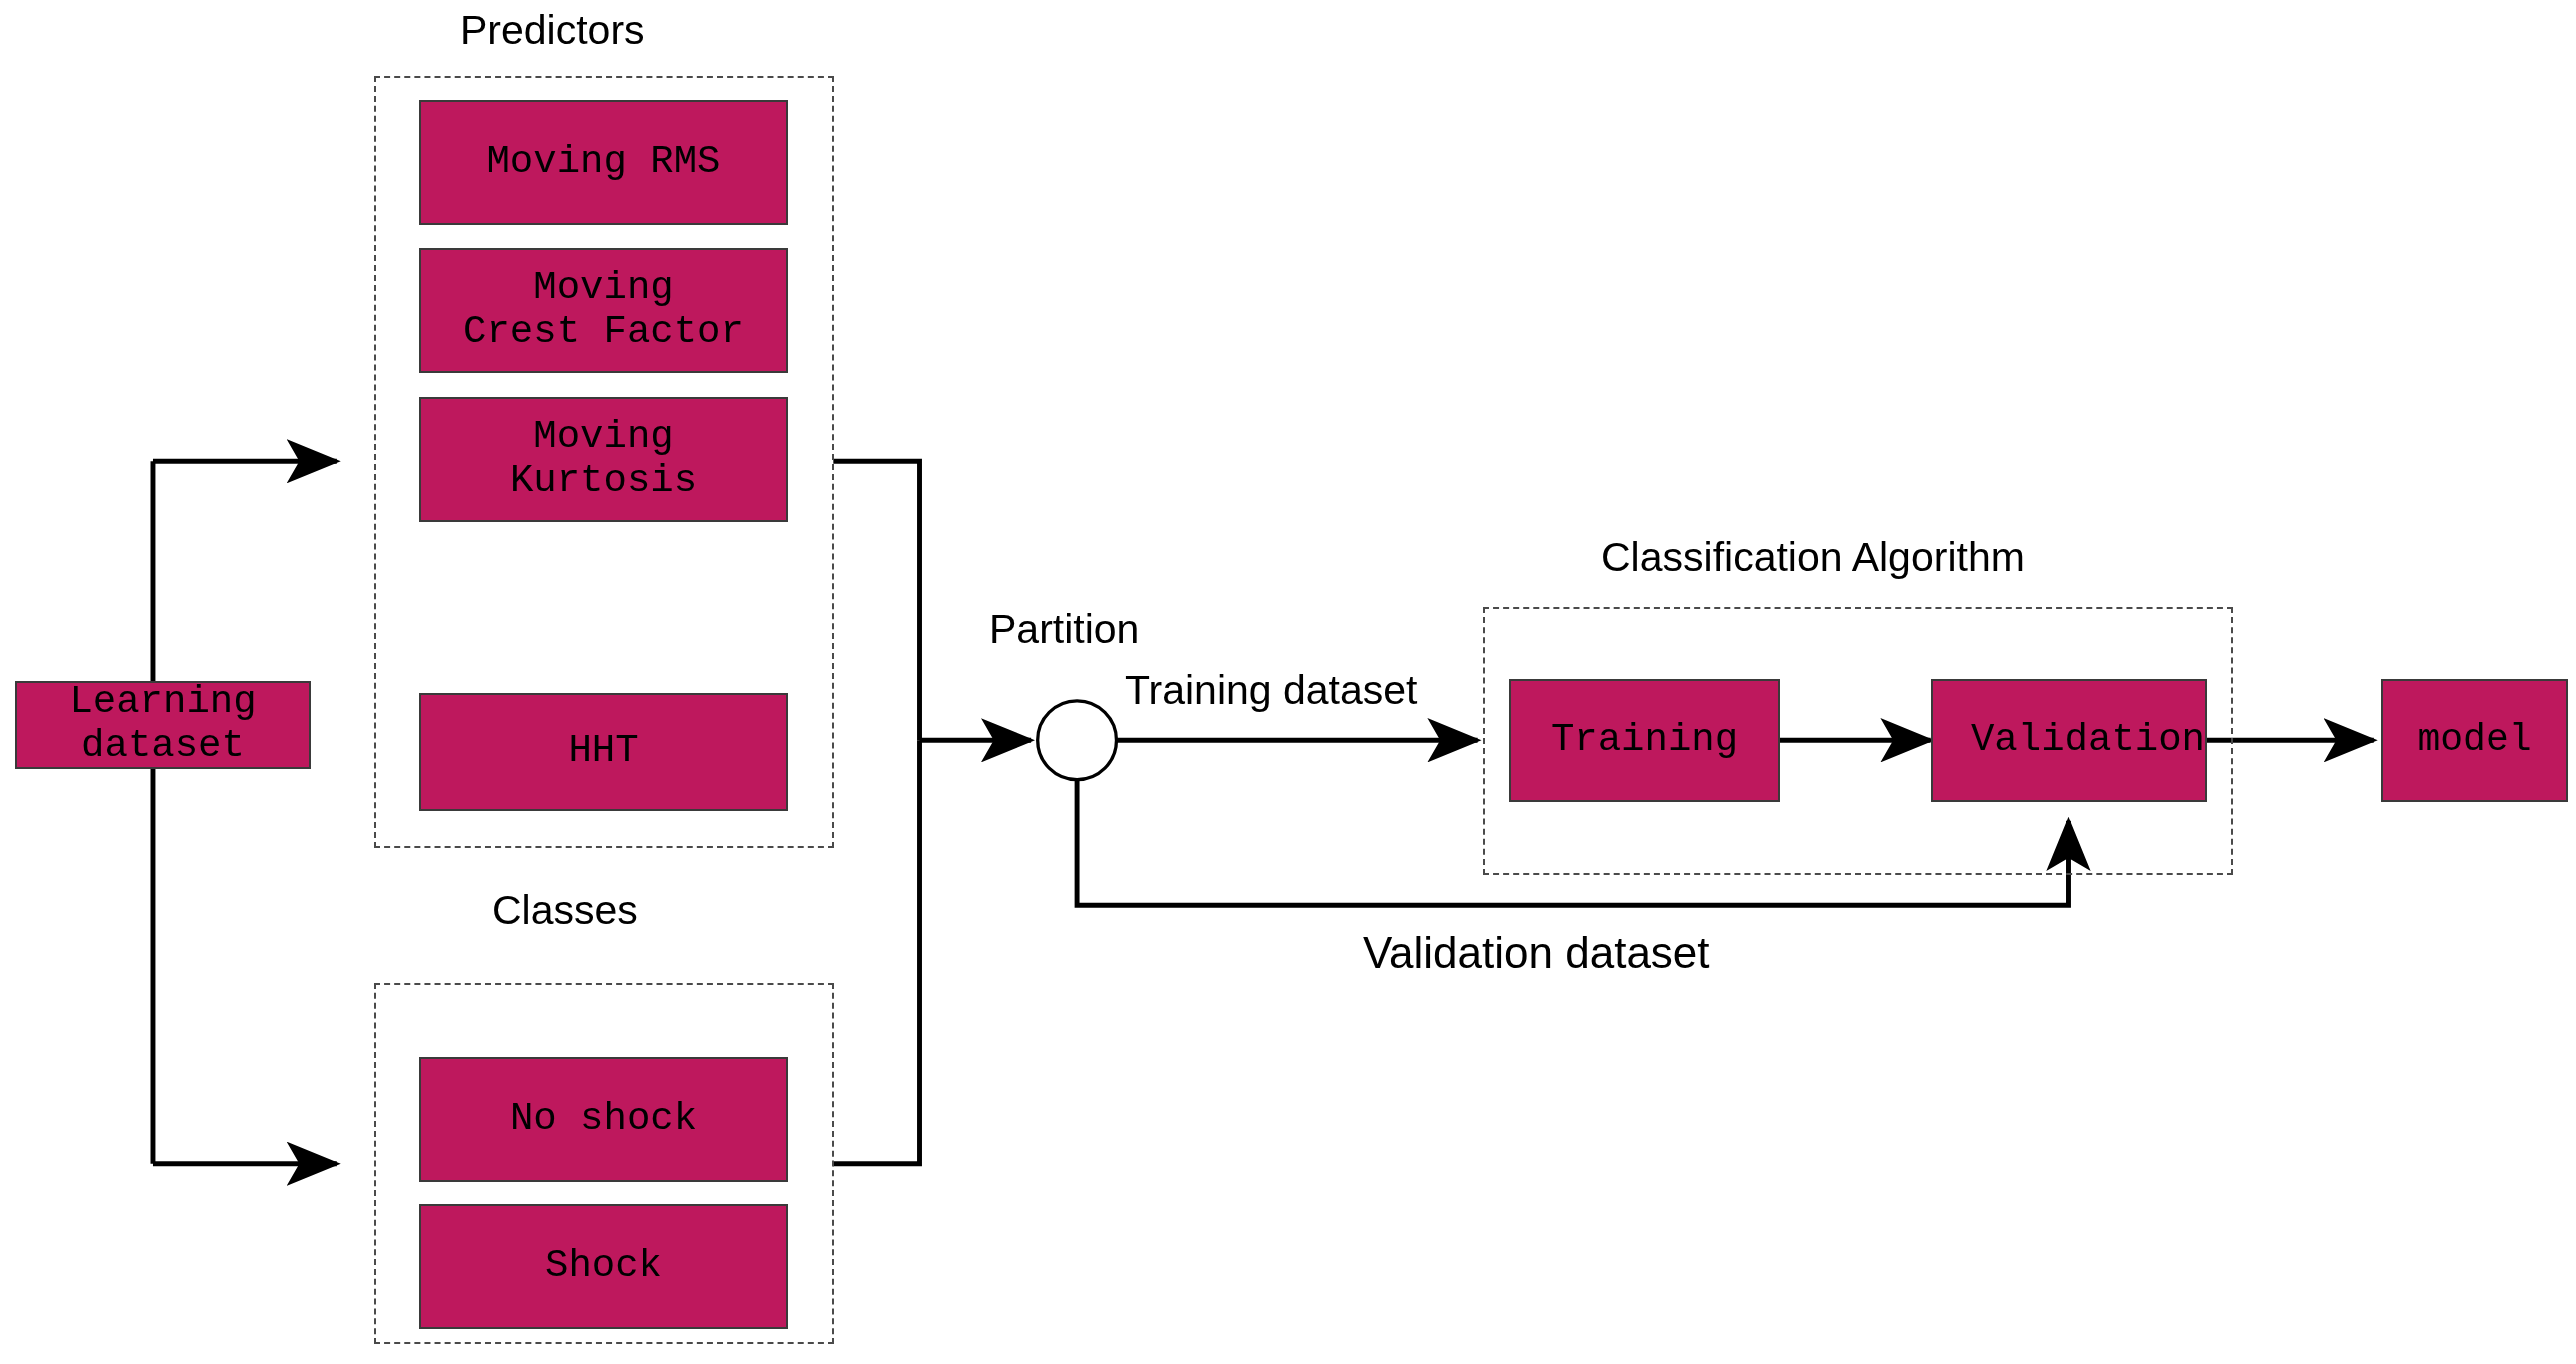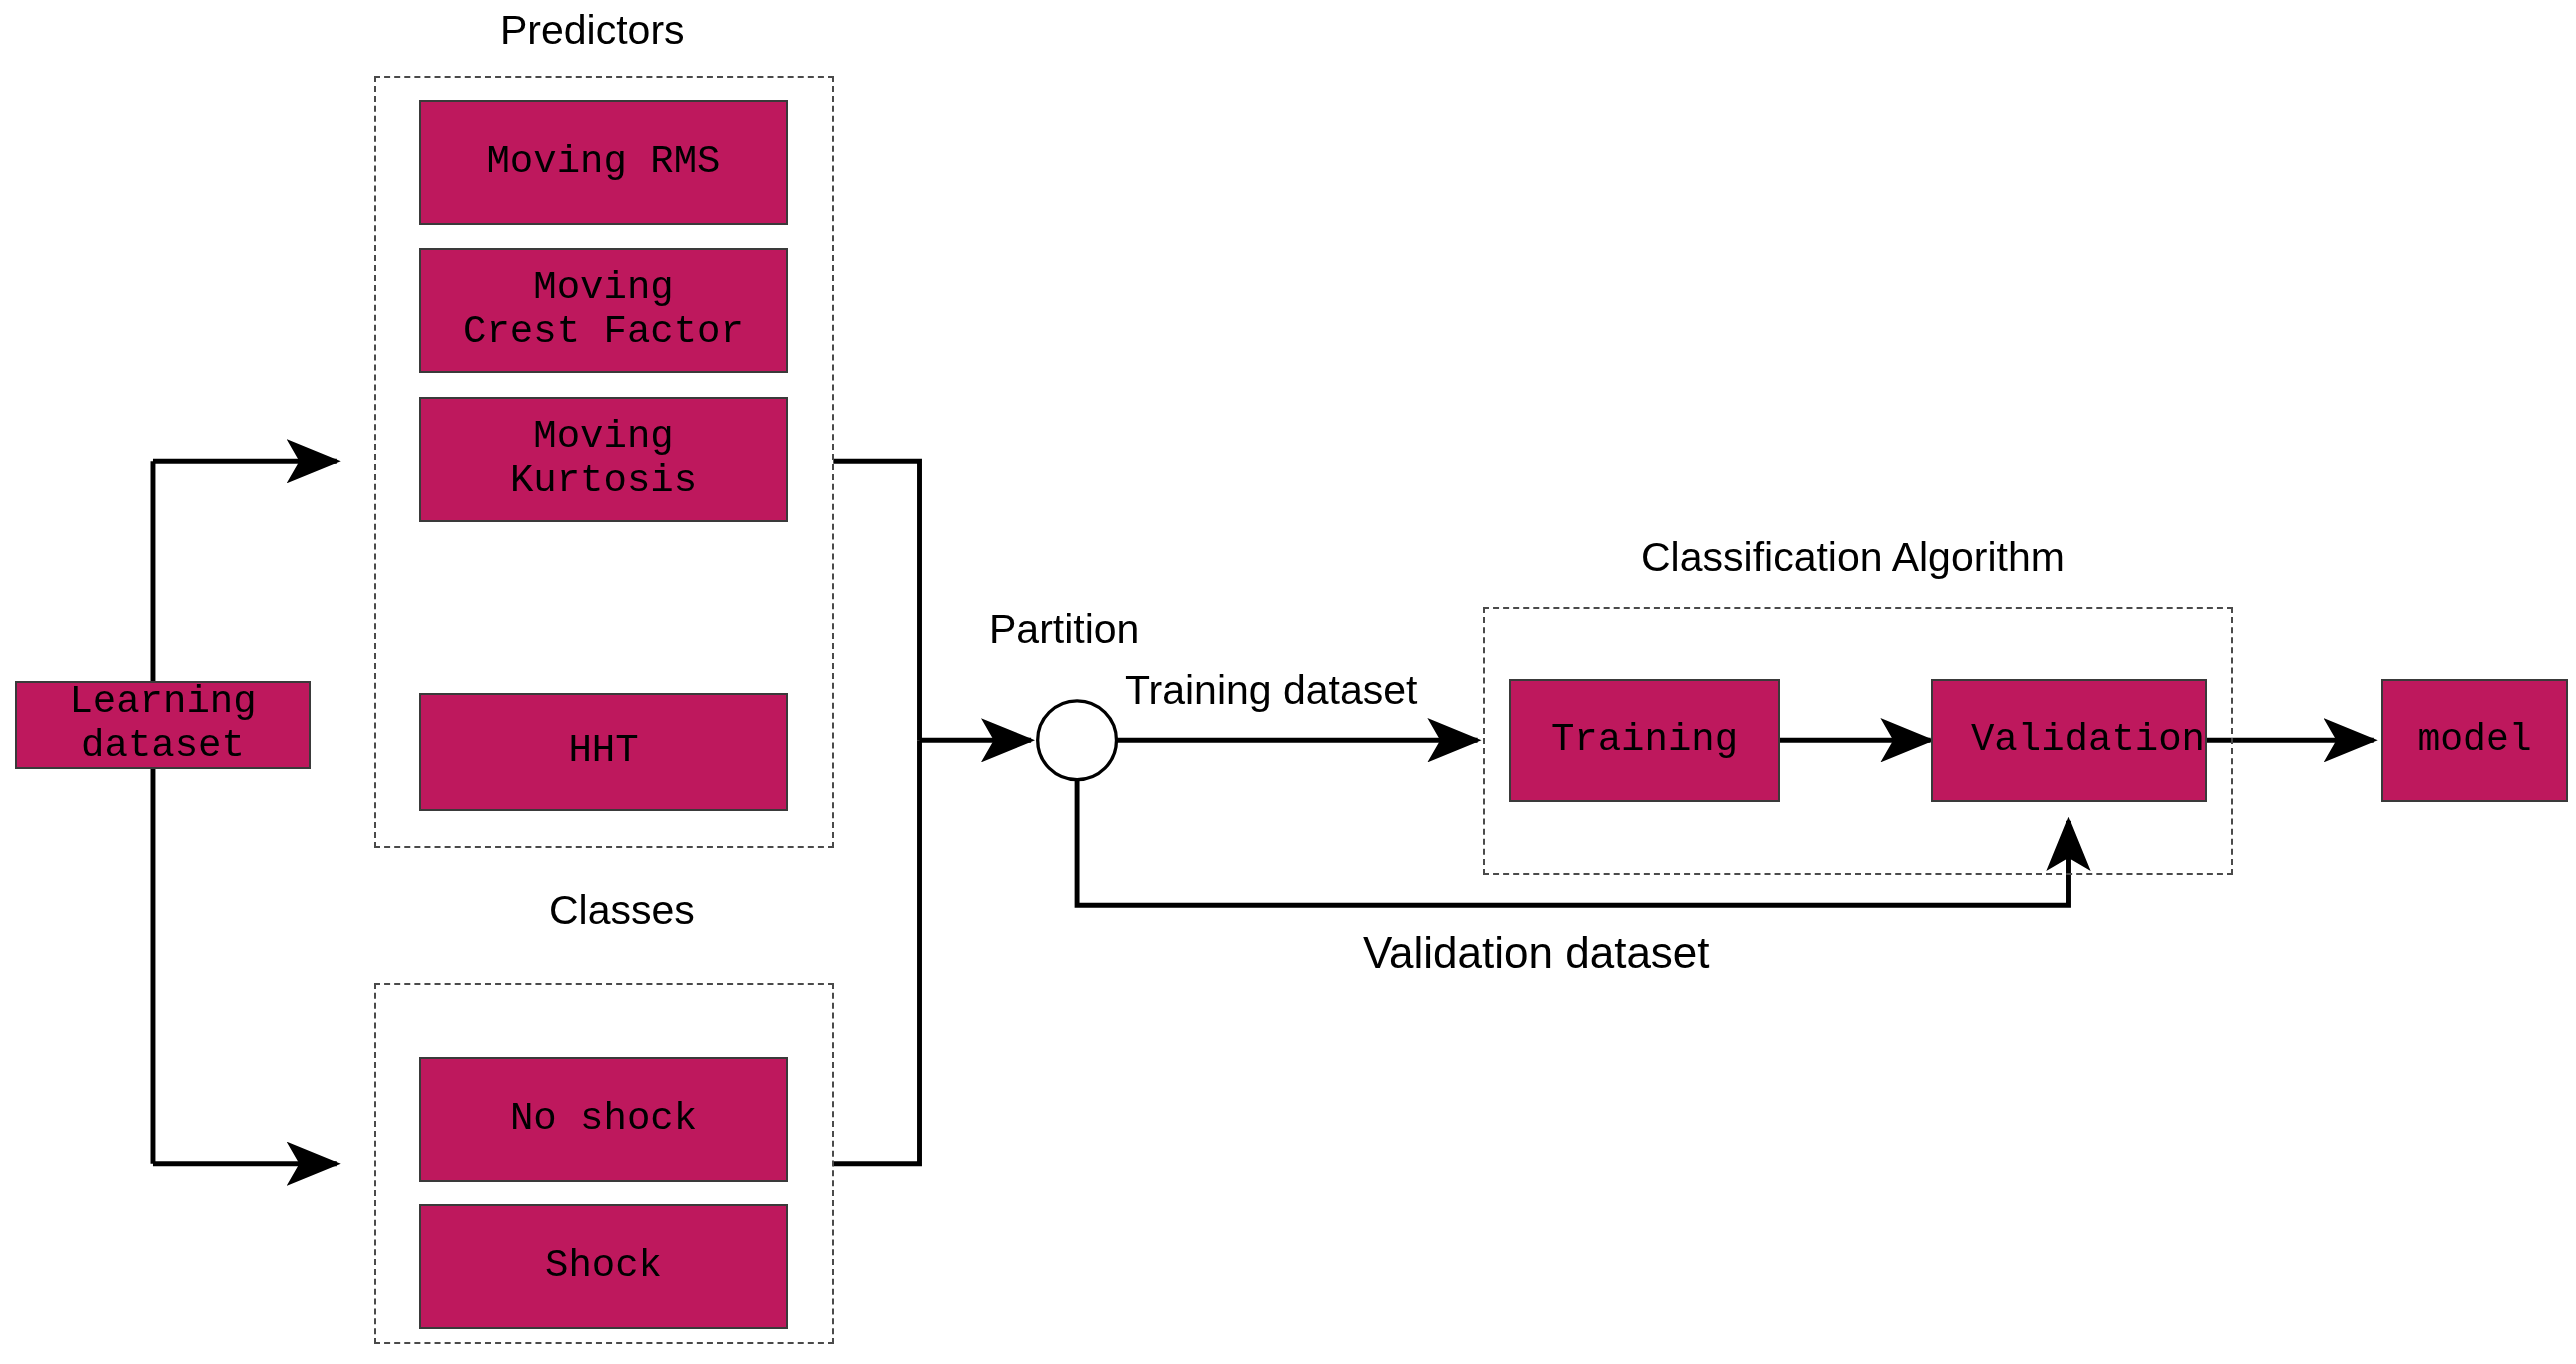--- a/index.html
+++ b/index.html
@@ -41,21 +41,20 @@
     position: absolute;
     box-sizing: border-box;
     border: 2.5px dashed #4a4a4a;
     background: transparent;
   }
   .group-title {
     position: absolute;
     color: #000000;
     font-family: "Liberation Sans", sans-serif;
     white-space: nowrap;
-    margin-left: 40px;
   }
   .edge-label {
     position: absolute;
     color: #000000;
     font-family: "Liberation Sans", sans-serif;
     white-space: nowrap;
   }
 </style>
 </head>
 <body>
@@ -139,21 +138,21 @@
     </div>
   </div>
 
 
   <div class="node" style="left:419px; top:693px; width:369px; height:118px; font-size:39px;">
     <div>
       <span>HHT</span>
     </div>
   </div>
 
-  <div class="group-title" style="left:509px; top:887px; font-size:41px;">Classes</div>
+  <div class="group-title" style="left:492px; top:887px; font-size:41px;">Classes</div>
 
   <div class="group-box" style="left:374px; top:983px; width:460px; height:361px;"></div>
 
   <div class="node" style="left:419px; top:1057px; width:369px; height:125px; font-size:39px;">
     <div>
       <span>No shock</span>
     </div>
   </div>
 
   <div class="node" style="left:419px; top:1204px; width:369px; height:125px; font-size:39px;">

